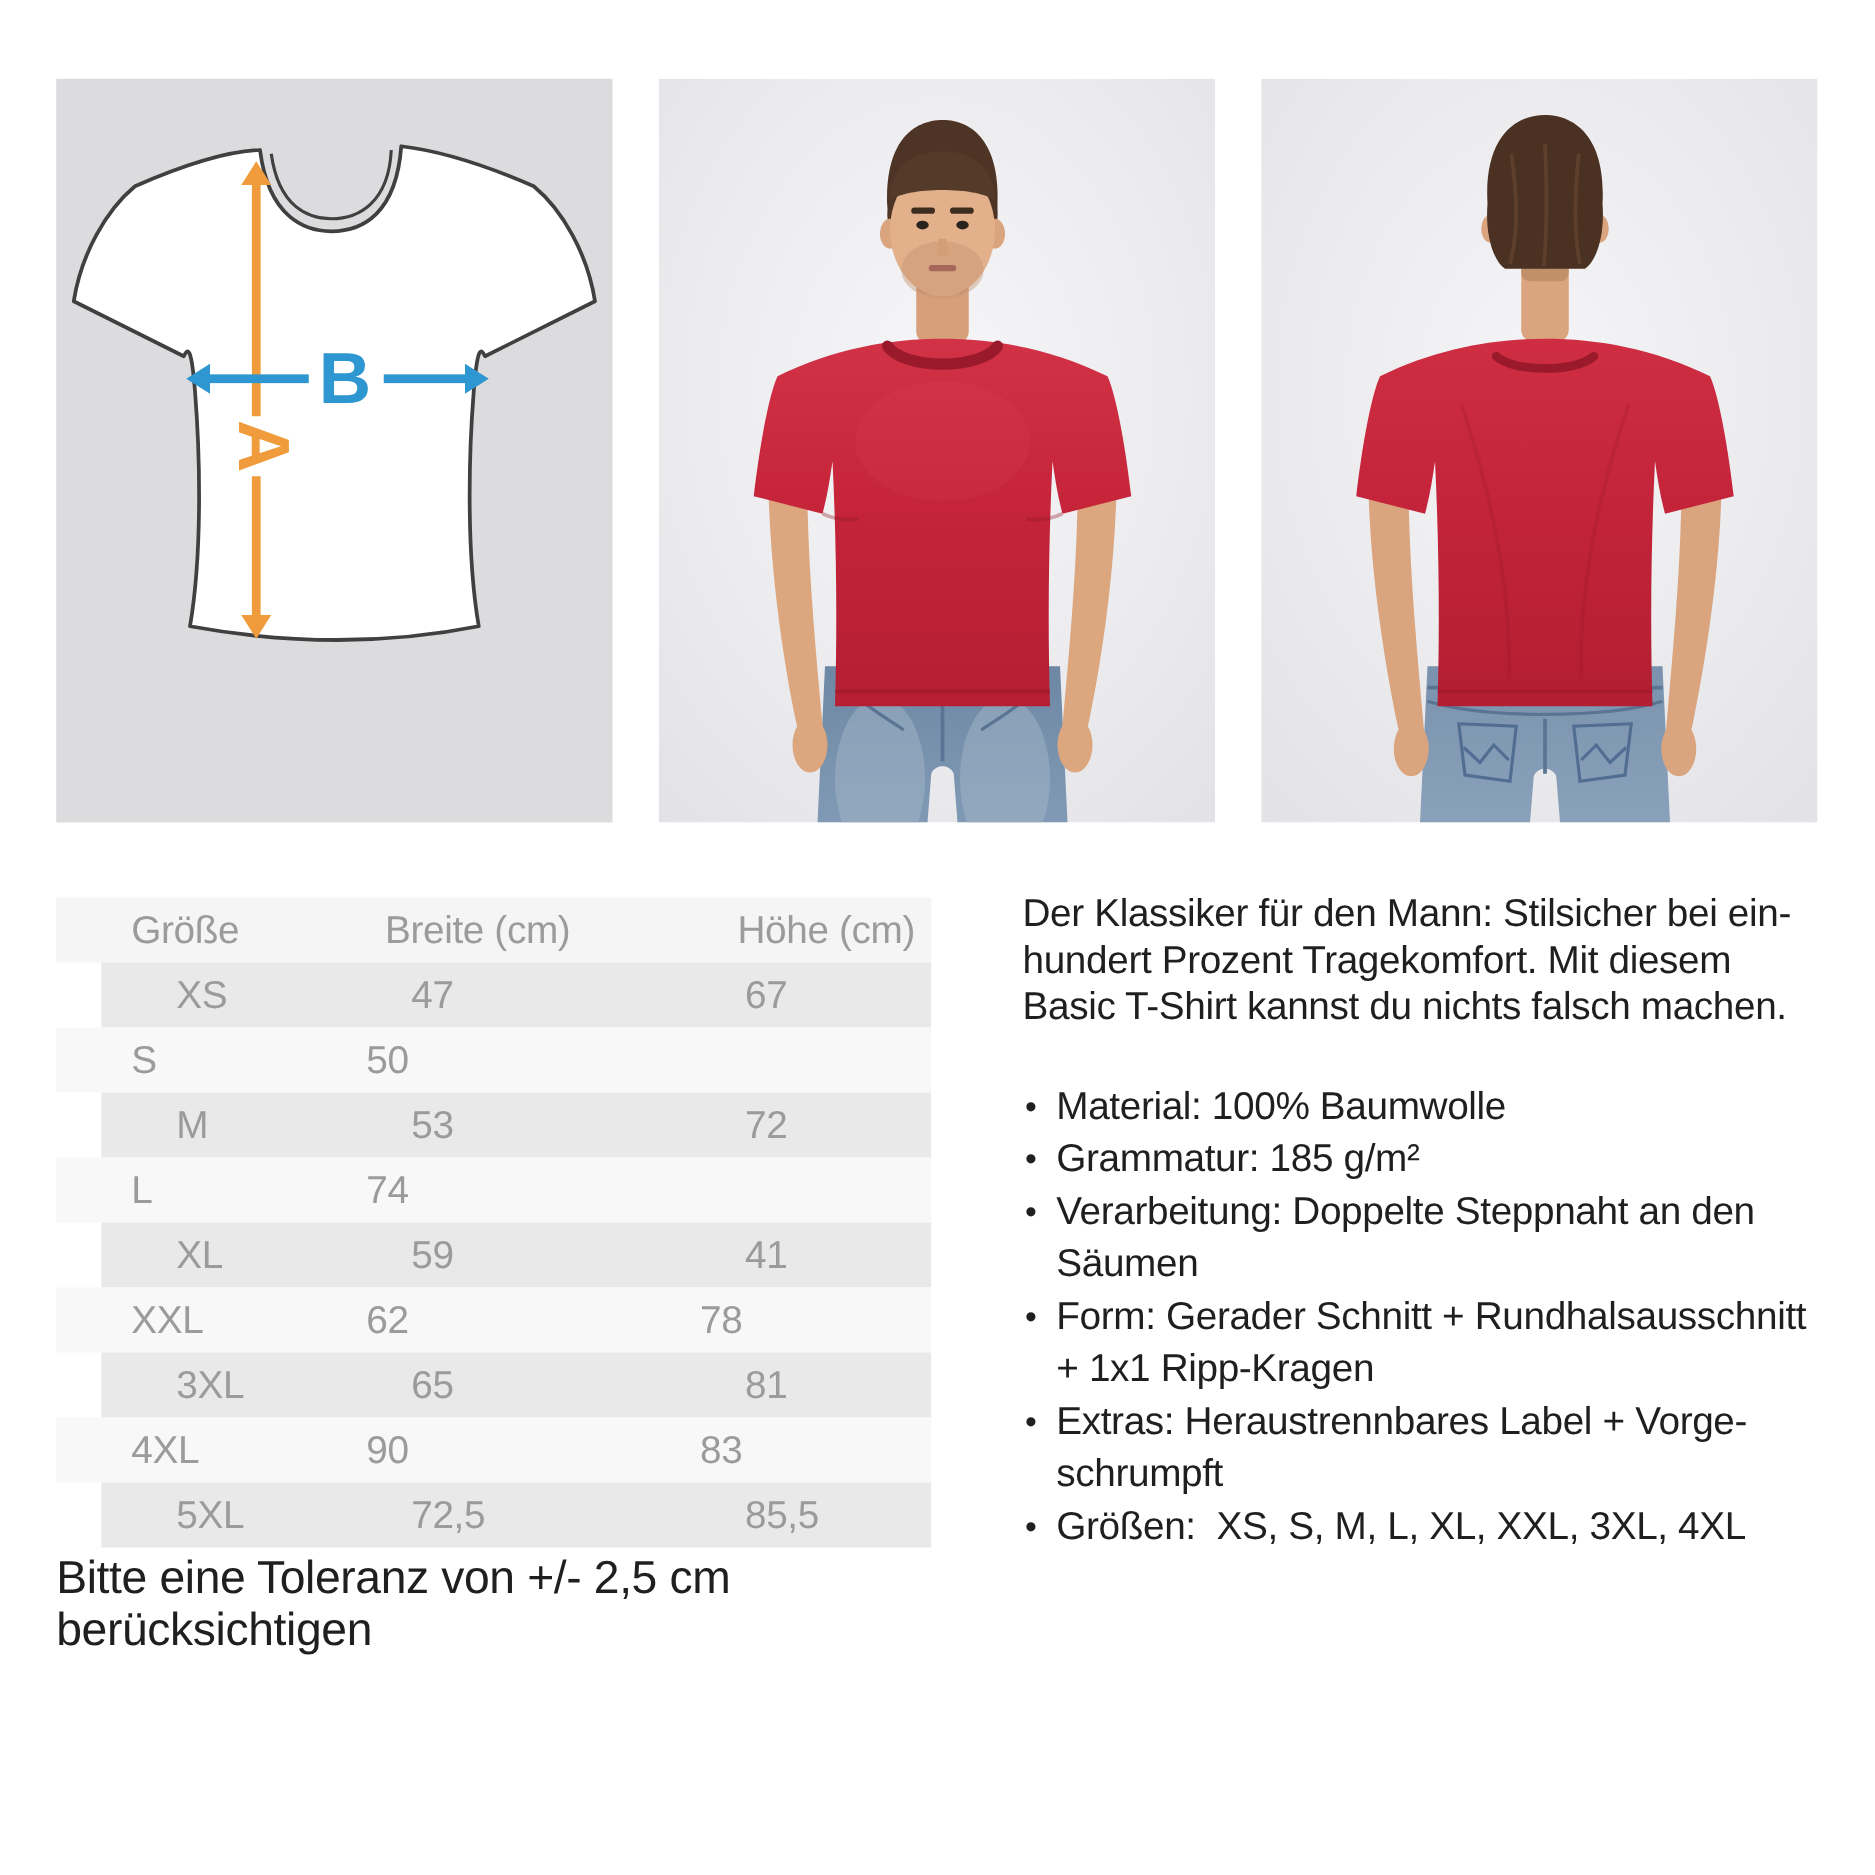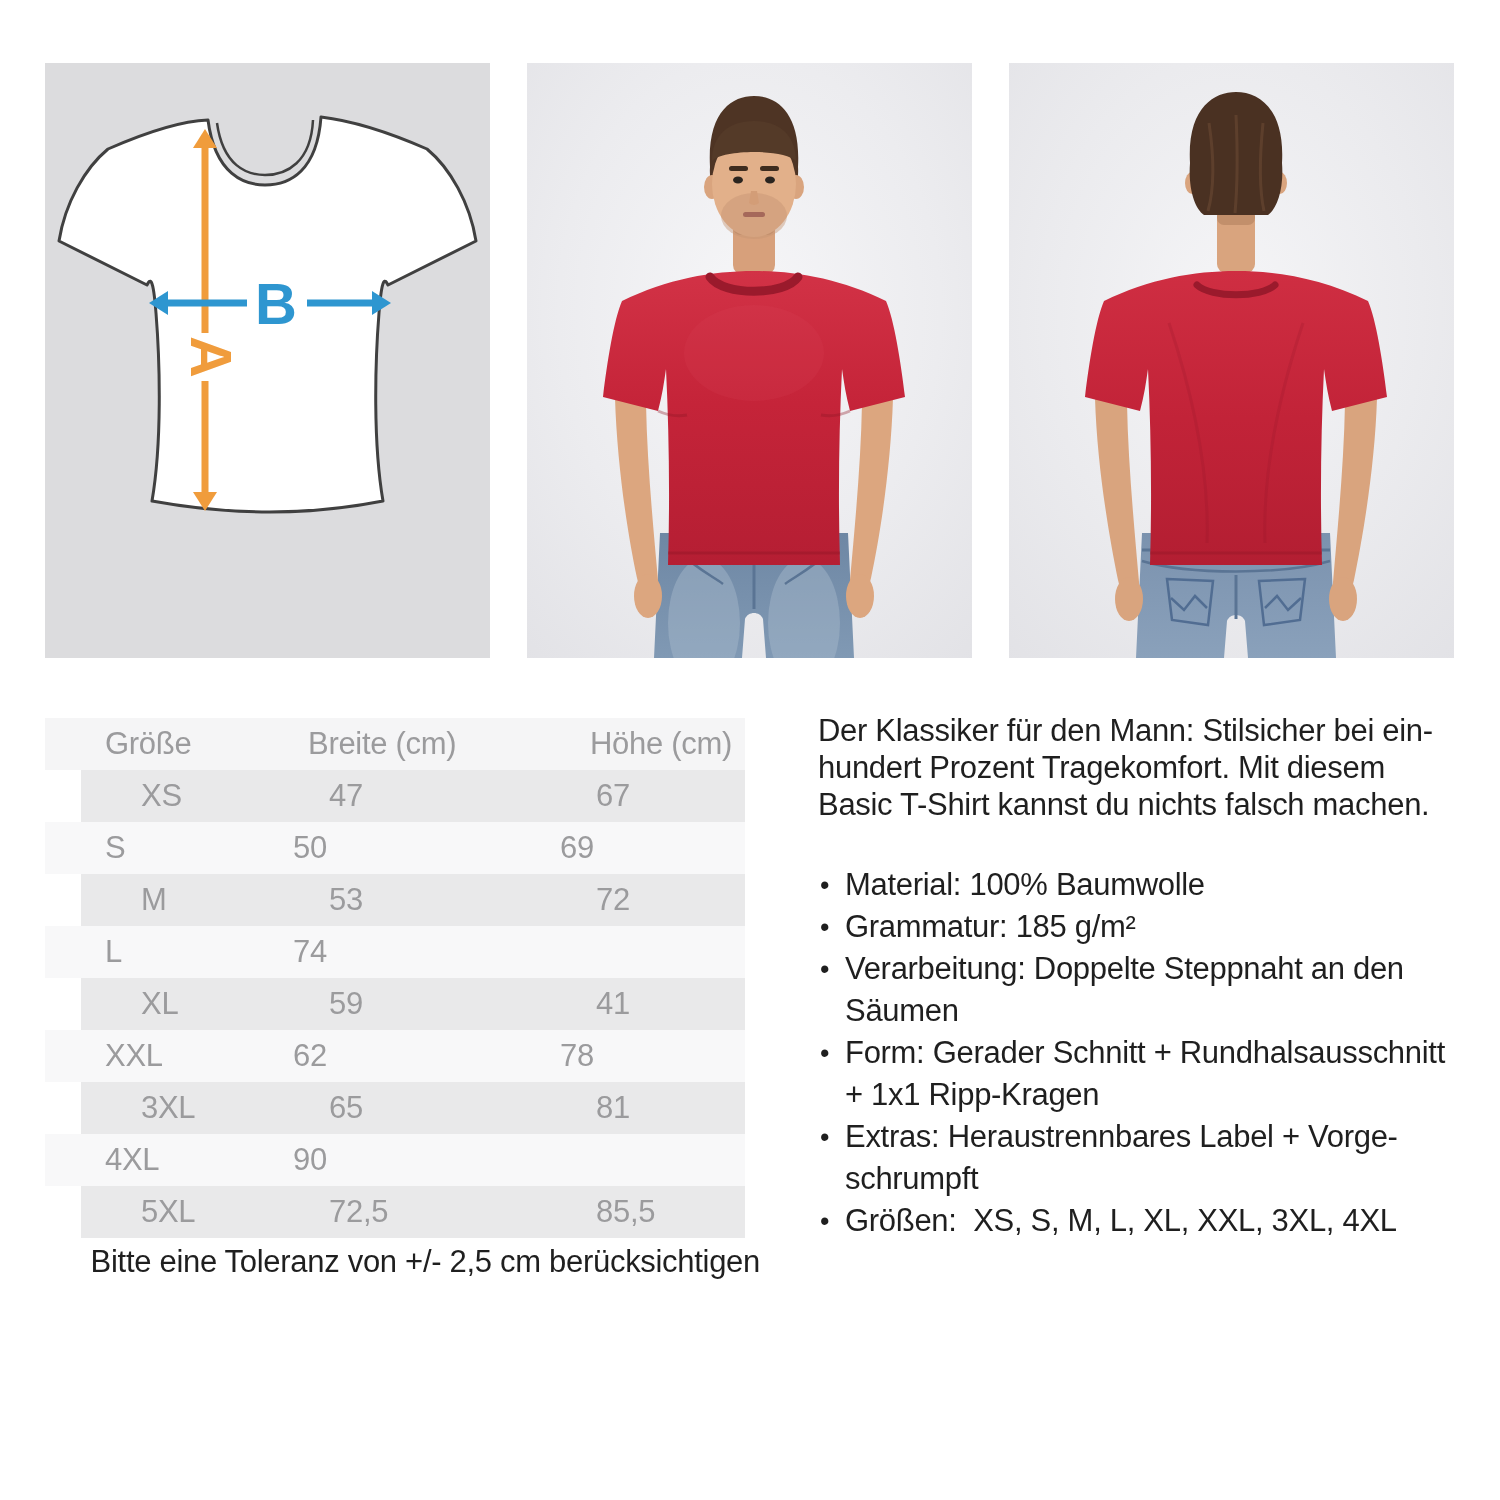--- a/index.html
+++ b/index.html
@@ -18,21 +18,21 @@
               font-size:31px;letter-spacing:-0.3px;color:#9b9b9d;}
   .t-row{display:grid;grid-template-columns:248px 267px 1fr;height:52px;
          line-height:52px;align-items:center;}
   .t-row > span:first-child{padding-left:60px;}
   .t-row.head{background:#f5f5f6;gap:15px;}
   .t-row.even{background:#e9e9ea;margin-left:36px;}
   .t-row.odd{background:#f8f8f9;}
 
   
   .notes{position:absolute;left:45px;top:1241px;width:715px;
-         font-size:31px;line-height:42px;color:#1f1f1f;letter-spacing:-0.3px;text-align:right;}
+         font-size:37px;line-height:42px;color:#1f1f1f;letter-spacing:-0.3px;}
   .notes p{margin:0;}
   .notes .txt{white-space:pre-line;}
   .notes b{font-weight:bold;}
 
   
   .desc{position:absolute;left:782px;top:712px;width:700px;color:#1f1f1f;
         letter-spacing:-0.3px;margin-left:36px;}
   .desc-intro{margin:0;font-size:31px;line-height:37px;white-space:pre-line;}
   .desc-list{margin:41px 0 0 0;padding:0;list-style:none;
              font-size:31px;line-height:42px;}
@@ -231,21 +231,20 @@
     <span>Höhe (cm)</span>
   </div>
   <div class="t-row even">
     <span>XS</span>
     <span>47</span>
     <span>67</span>
   </div>
   <div class="t-row odd">
     <span>S</span>
     <span>50</span>
-    <span>69</span>
   </div>
   <div class="t-row even">
     <span>M</span>
     <span>53</span>
     <span>72</span>
   </div>
   <div class="t-row odd">
     <span>L</span>
     <span>74</span>
   </div>
@@ -260,20 +259,21 @@
     <span>78</span>
   </div>
   <div class="t-row even">
     <span>3XL</span>
     <span>65</span>
     <span>81</span>
   </div>
   <div class="t-row odd">
     <span>4XL</span>
     <span>90</span>
+    <span>83</span>
   </div>
   <div class="t-row even">
     <span>5XL</span>
     <span>72,5</span>
     <span>85,5</span>
   </div>
 </div>
 
 <div class="notes">
   <p class="txt">Bitte eine Toleranz von +/- 2,5 cm berücksichtigen</p>

